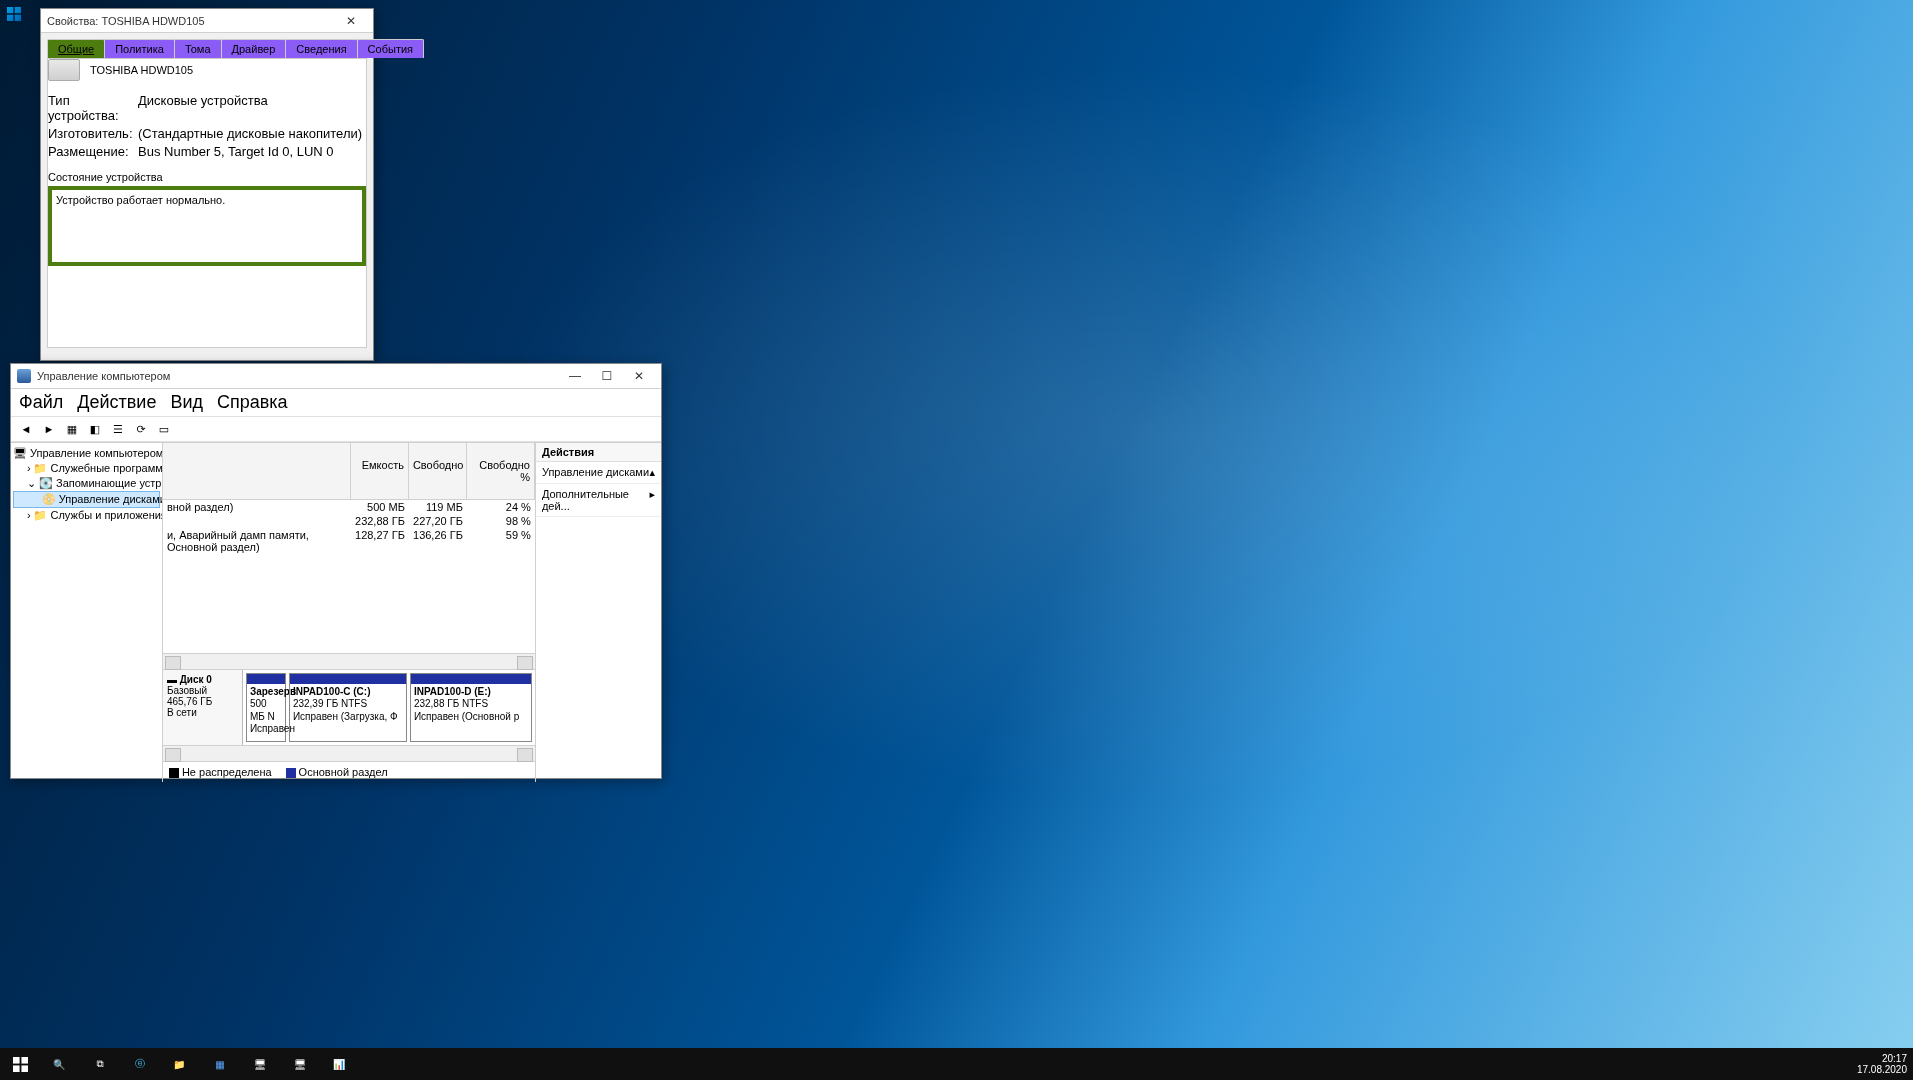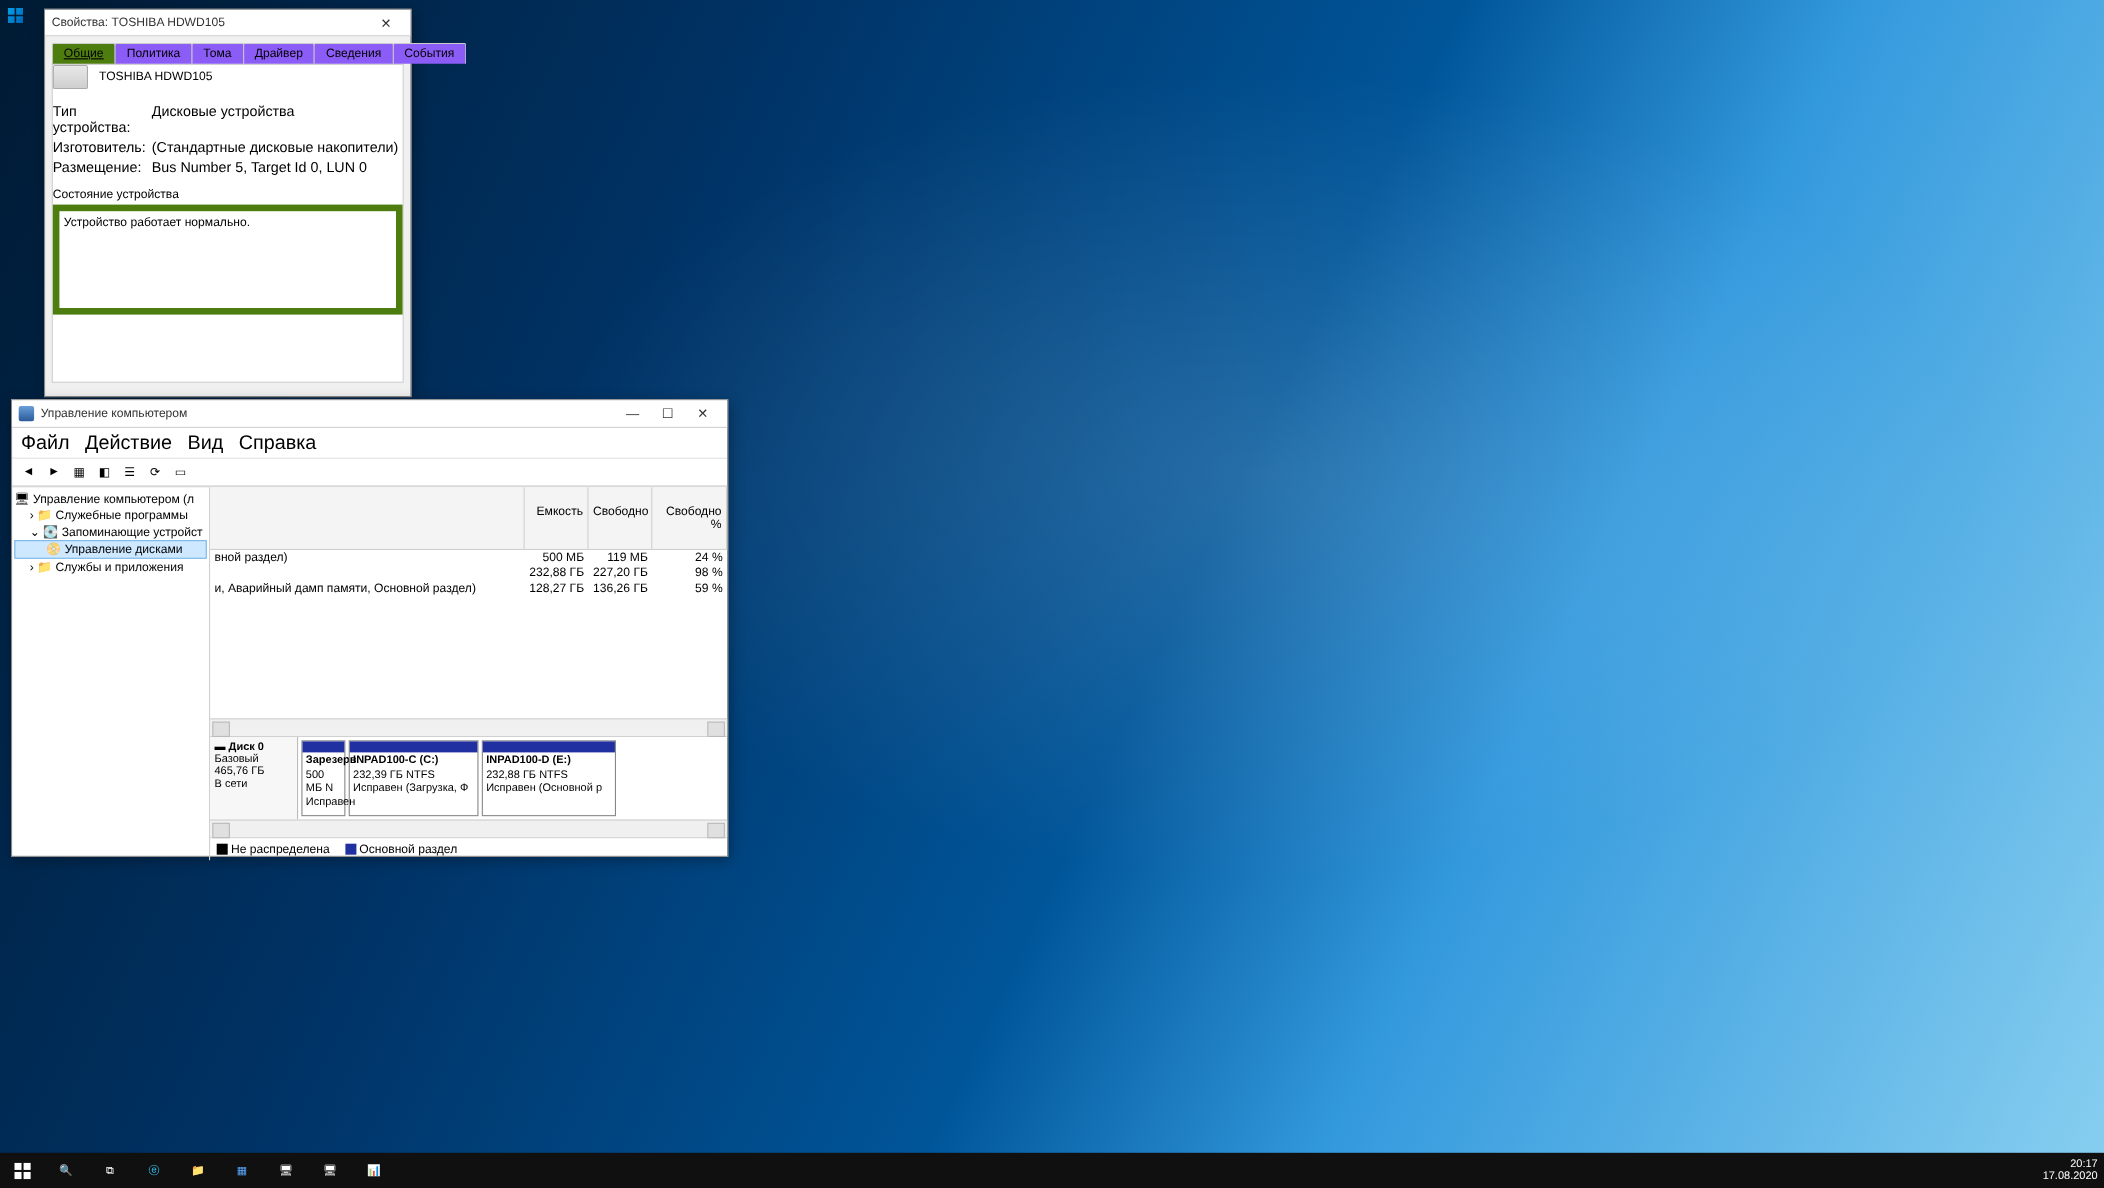--- a/index.html
+++ b/index.html
@@ -24,21 +24,21 @@
 #props .tab { padding:3px 10px; border:1px solid #ccc; border-bottom:none; background:#fff; font-size:11px; border-radius:2px 2px 0 0; margin-right:-1px; }
 #props .tab.active { background:#4d7c0f; position:relative; z-index:2;text-decoration:underline; }
 #props .tab:not(.active){ background:#8b5cf6; }
 #props .tabbody { margin:0 6px 6px 6px; border:1px solid #ccc; background:#fff; height:290px; }
 .devhdr { display:flex; align-items:center; gap:10px; margin-bottom:12px; }
 .devhdr .dsk { width:32px; height:22px; background:linear-gradient(#e8e8e8,#cfcfcf); border:1px solid #aaa; border-radius:2px; }
 .kv { display:flex; font-size:13px; margin:3px 0; }
 .kv .k { width:90px; }
 .grp { margin-top:12px; }
 .grp .lbl { font-size:11px; margin-bottom:3px; }
-.grp textarea { width:100%; height:100px; border:6px solid #4d7c0f; font-size:11px; padding:4px; resize:none; background:#fff; }
+.grp textarea { width:100%; height:80px; border:4px solid #4d7c0f; font-size:11px; padding:4px; resize:none; background:#fff; }
 
 
 #mgmt { left:10px; top:363px; width:652px; height:416px; }
 #mgmt .titlebar { height:25px; }
 #mgmt .menubar { display:flex; gap:14px; padding:3px 8px; font-size:18px; }
 #mgmt .toolbar { display:flex; gap:3px; padding:2px 5px; border-top:1px solid #e0e0e0; border-bottom:1px solid #e0e0e0; }
 #mgmt .toolbar .tb { width:20px; height:20px; border:1px solid transparent; display:flex; align-items:center; justify-content:center; font-size:11px; }
 #mgmt .body { display:flex; height:340px; border-top:1px solid #d0d0d0; }
 .treepane { width:180px; border-right:1px solid #d0d0d0; padding:3px 2px; font-size:11px; overflow:hidden; }
 .treepane .node { white-space:nowrap; padding:1px 2px 1px 0; }
@@ -215,20 +215,31 @@
               <div class="txt"><b>INPAD100-D  (E:)</b><br><span>232,88 ГБ NTFS</span><br><span>Исправен (Основной р</span></div>
             </div>
         </div>
       </div>
       <div class="scrollstub"></div>
       <div class="legend">
         <span><span class="sw" style="background:#000"></span><span>Не распределена</span></span>
         <span><span class="sw" style="background:#2030a0"></span><span>Основной раздел</span></span>
       </div>
     </div>
+    <div class="actpane">
+      <div class="h">Действия</div>
+      <div class="row">
+          <span>Управление дисками</span>
+          <span>▴</span>
+        </div>
+      <div class="row">
+          <span>Дополнительные дей...</span>
+          <span>▸</span>
+        </div>
+    </div>
   </div>
 </div>
 
 <div id="setup">
   <div class="stb">
     <span class="ic"></span>
     <span class="t">Программа установки Windows 10</span>
     <div class="winctl">
       <button style="color:#888">—</button>
       <button class="close">✕</button>

